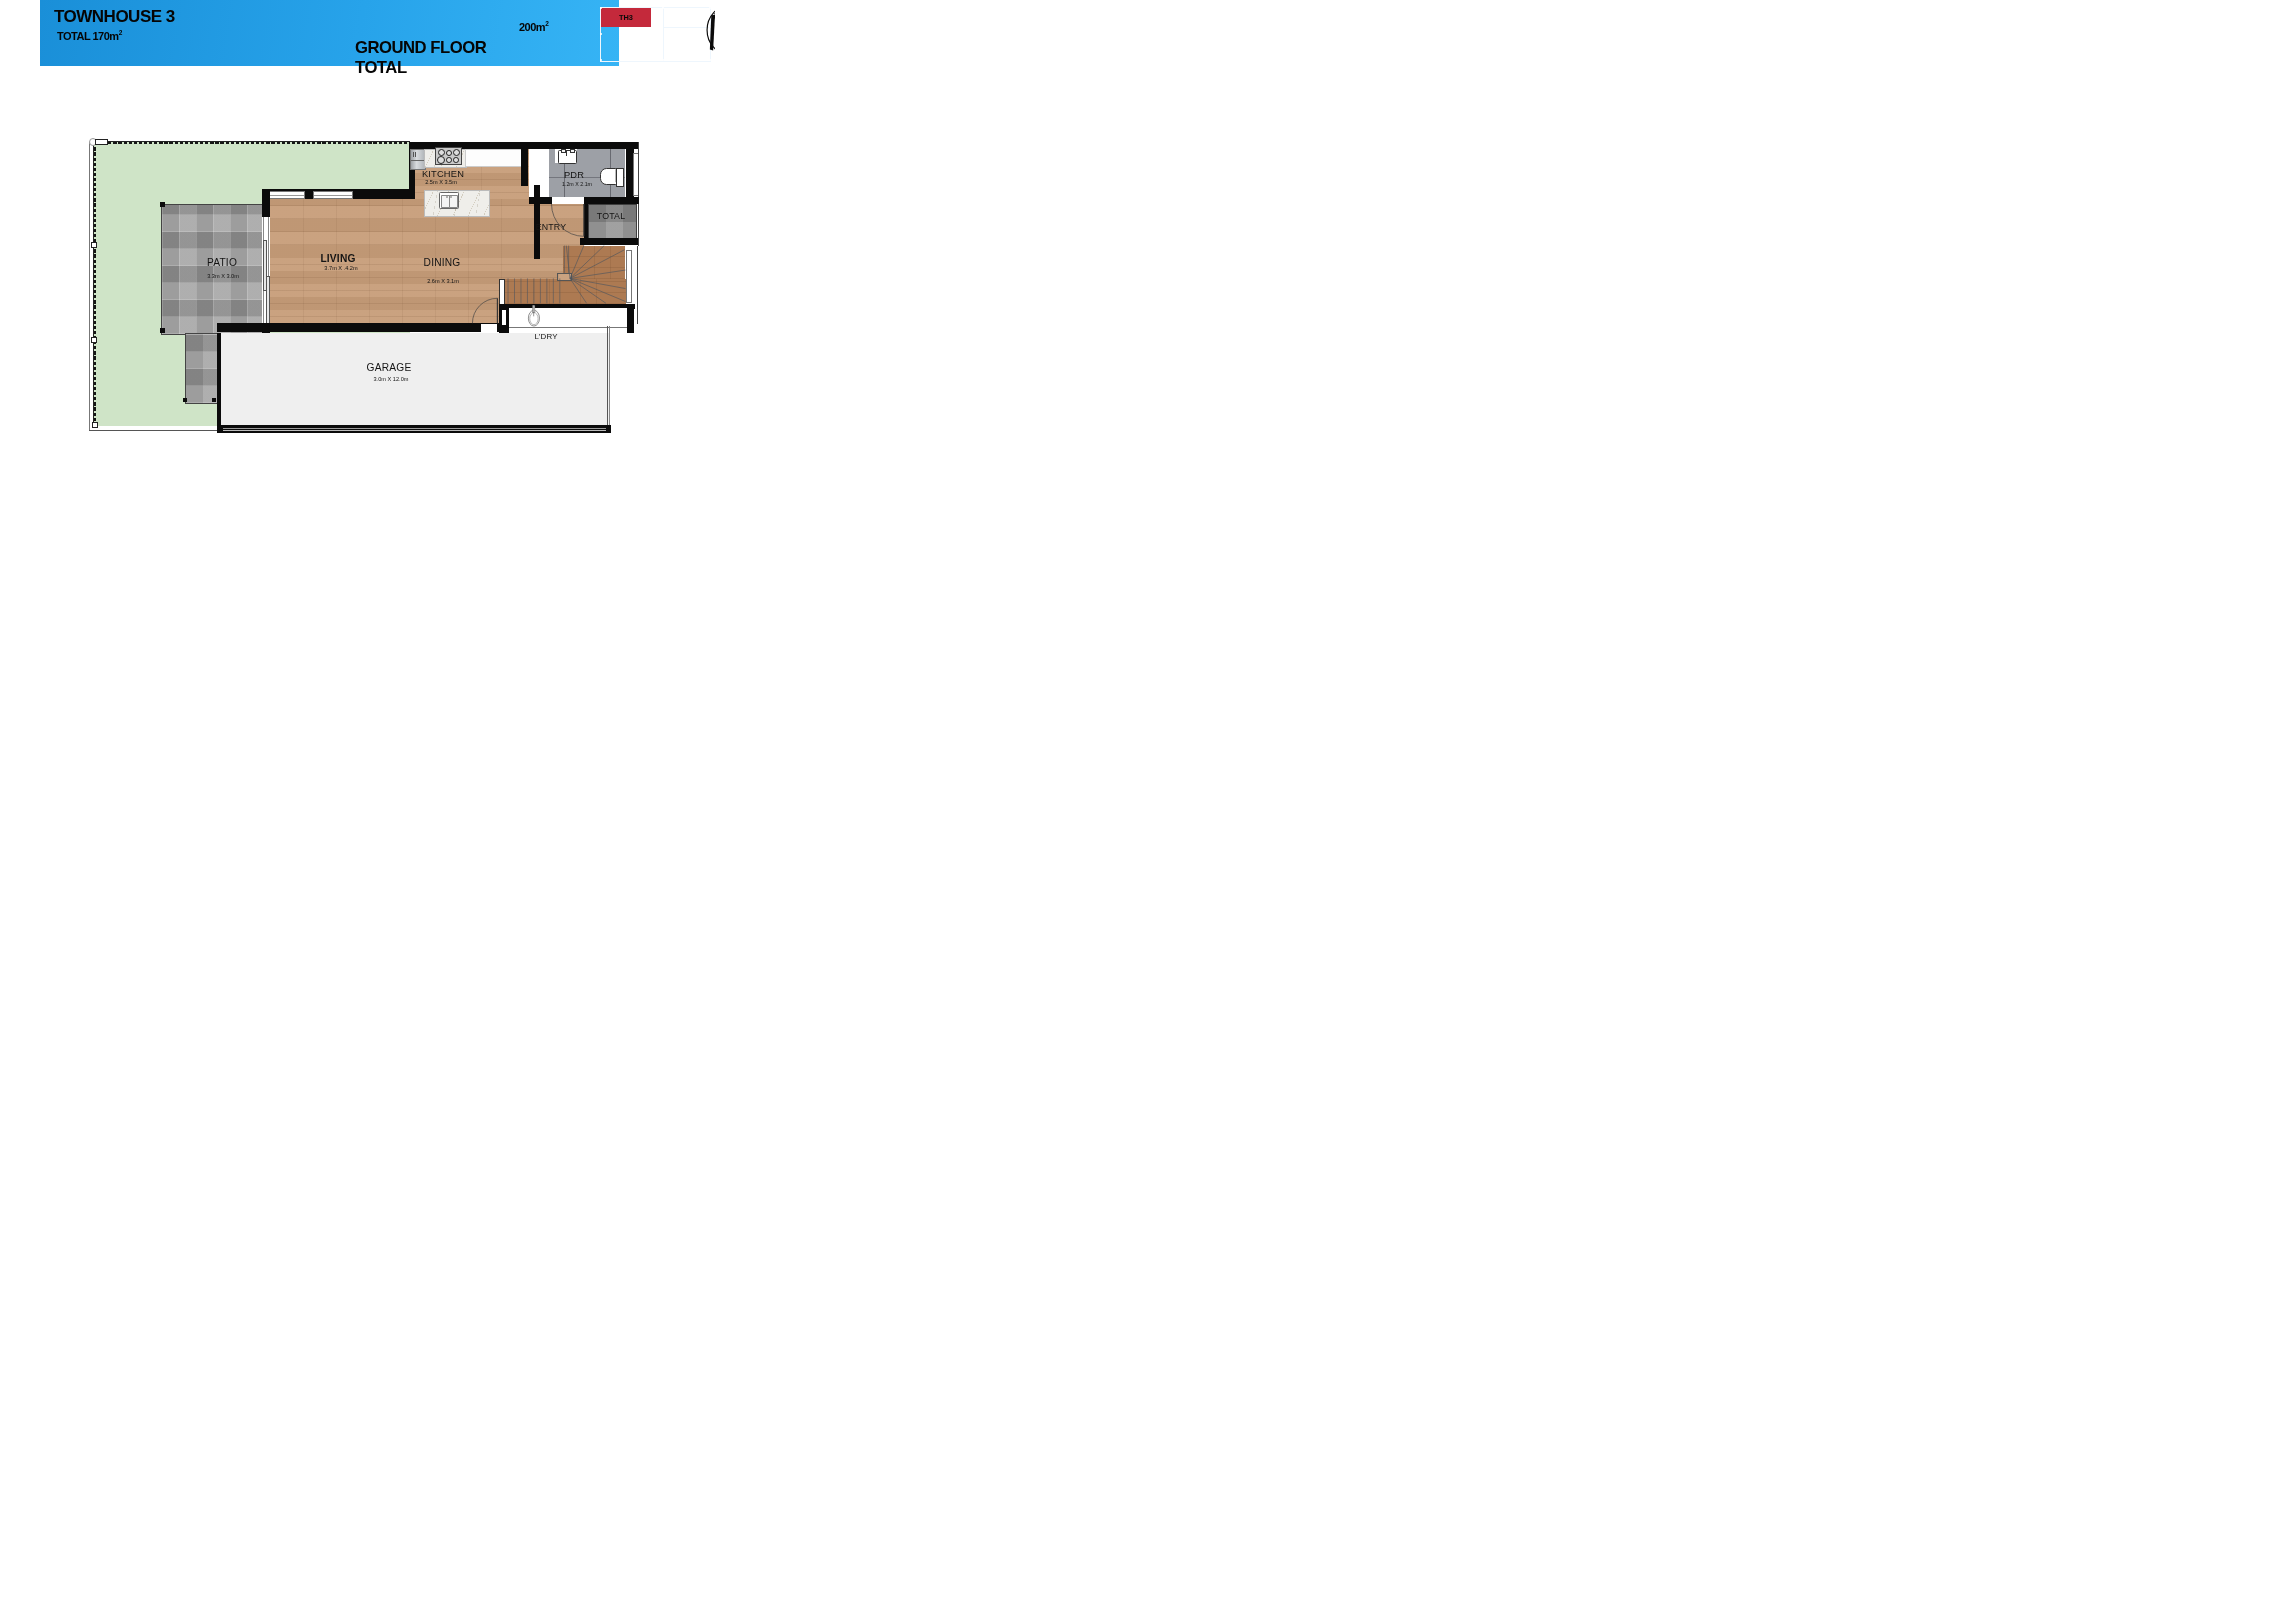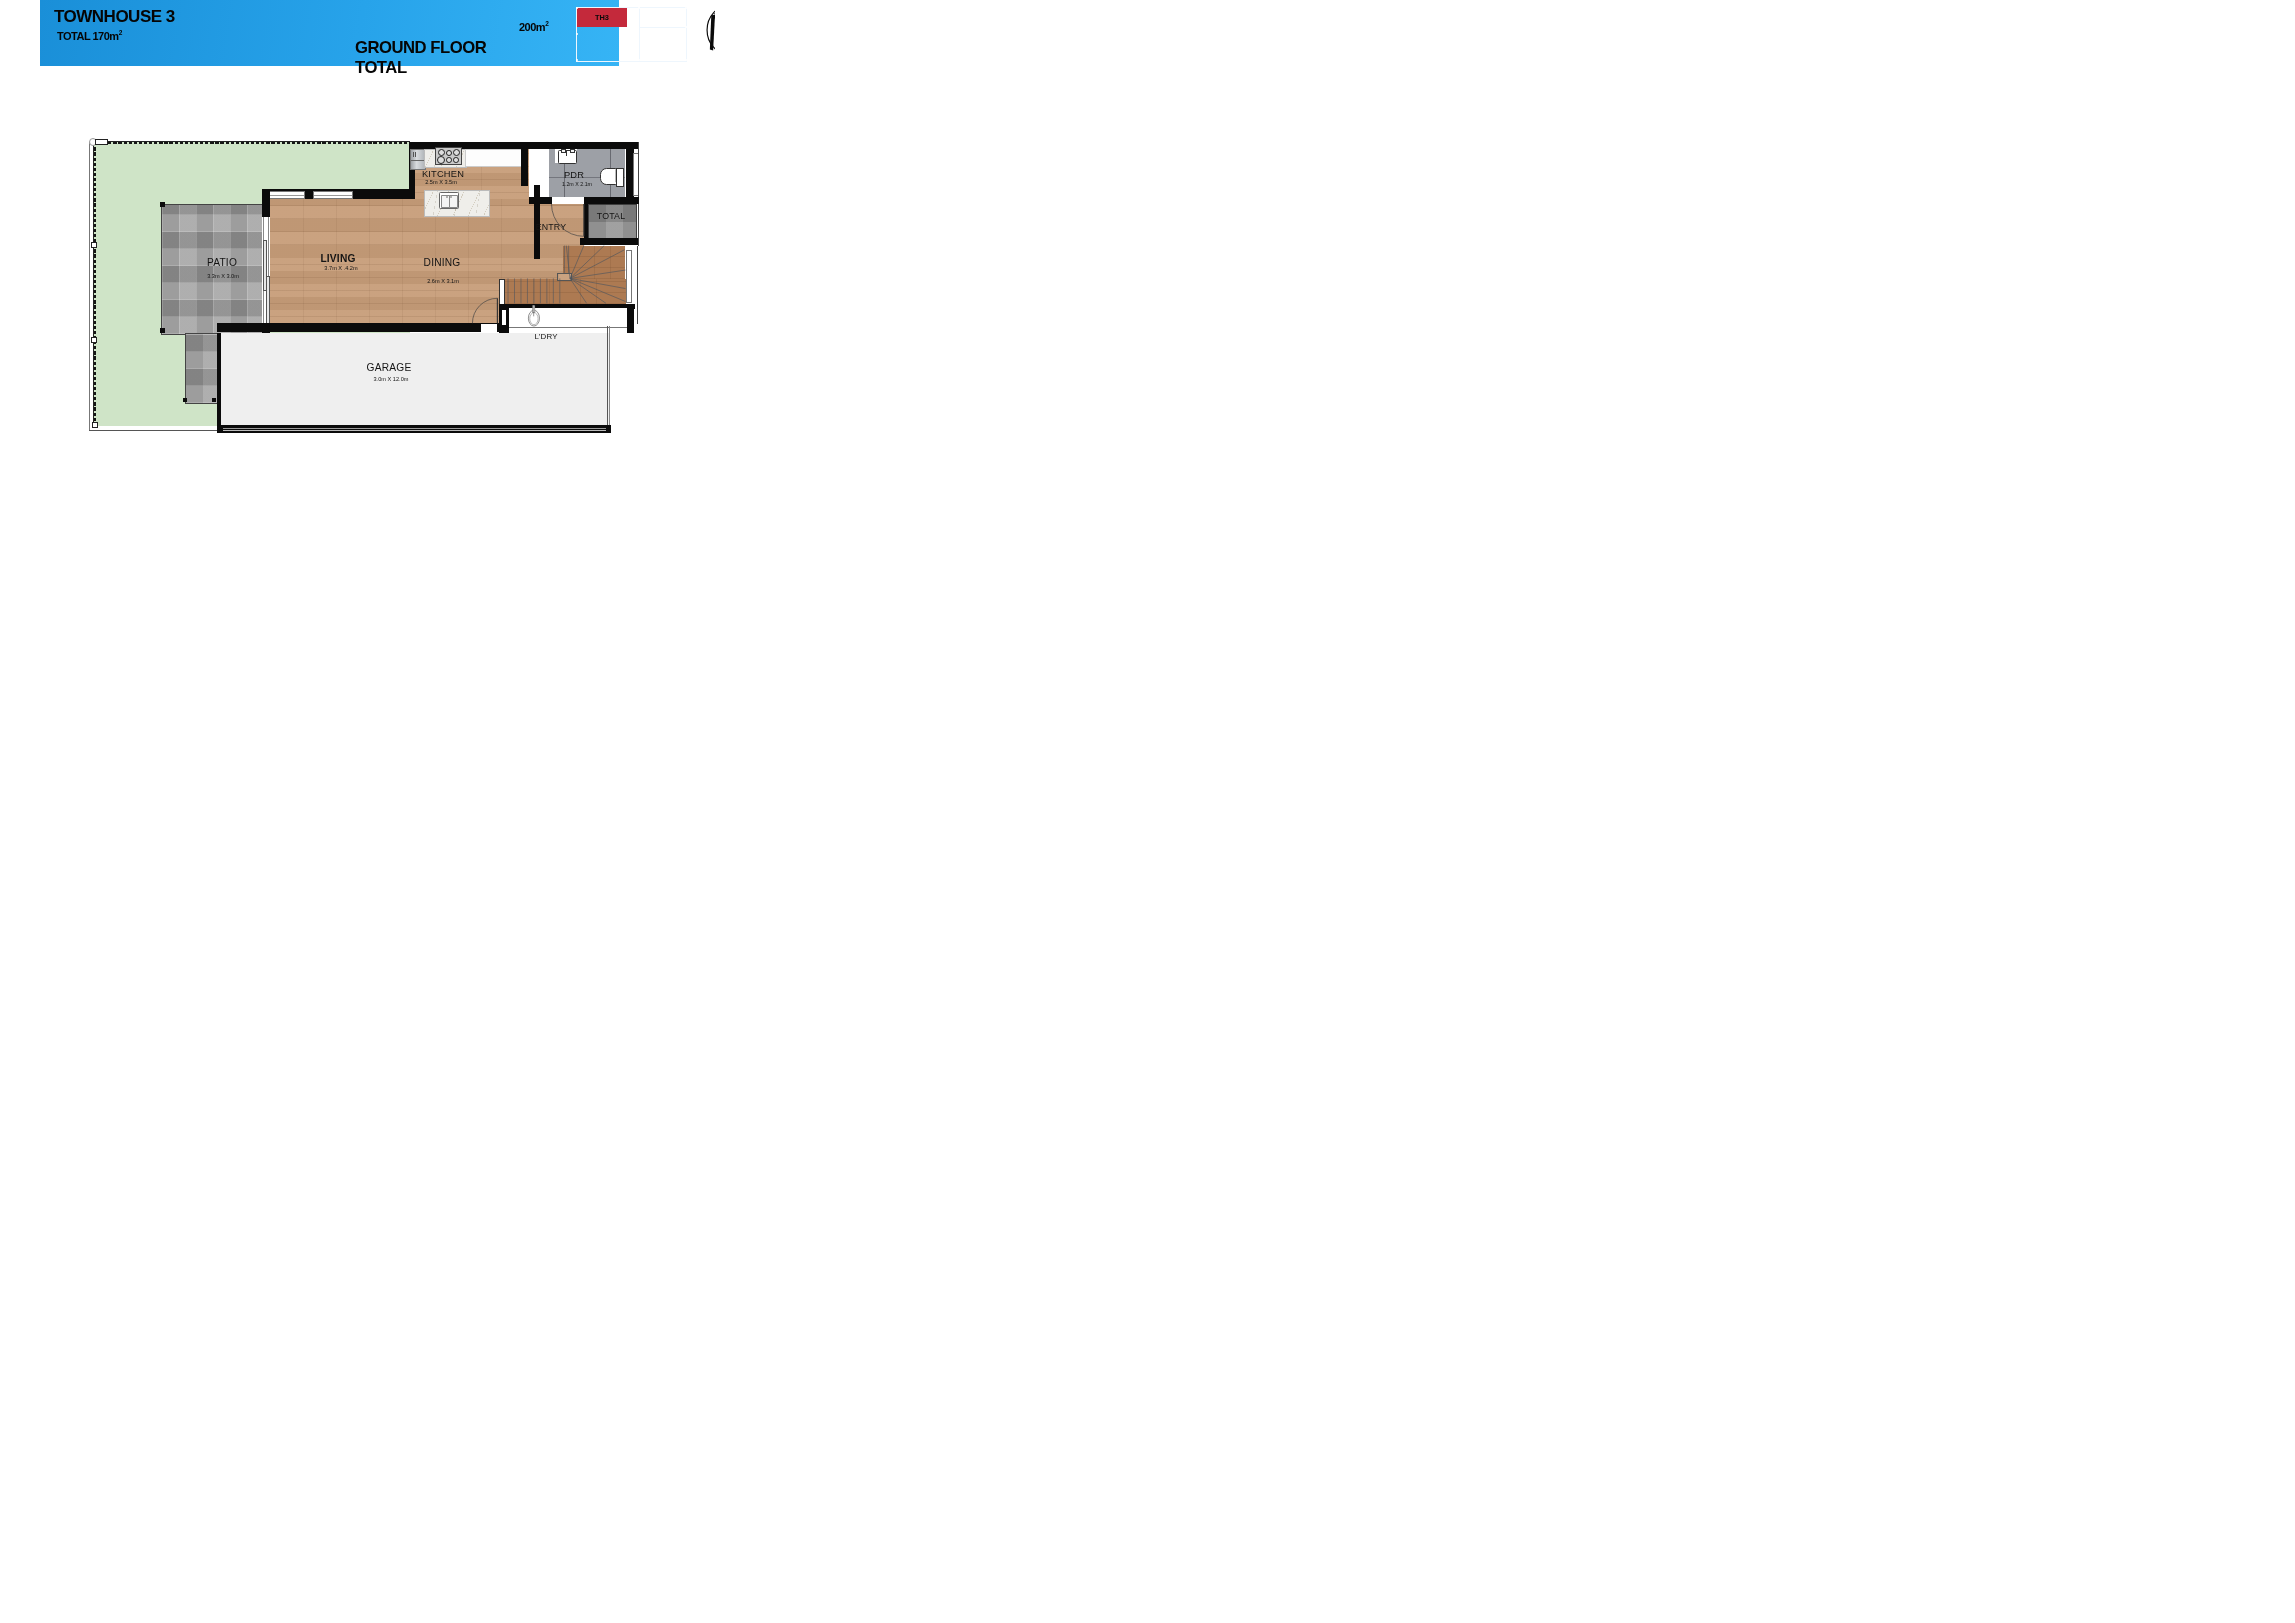--- a/index.html
+++ b/index.html
@@ -49,21 +49,21 @@
   <div class="abs" id="header">
     <div class="abs hd-title" style="left:14px;top:6.5px;font-size:17px;">TOWNHOUSE 3</div>
     <div class="abs hd-title" style="left:17px;top:29px;font-size:11px;">
       <span>TOTAL 170m</span><sup style="font-size:6.5px;">2</sup>
     </div>
     <div class="abs hd-title" style="left:479px;top:20.4px;font-size:11px;">
       <span>200m</span><sup style="font-size:6.5px;">2</sup>
     </div>
     <div class="abs hd-title" style="left:403px;top:38px;transform:translateX(-50%);font-size:16.7px;">GROUND FLOOR TOTAL</div>
 
-    <div class="abs" style="left:536px;top:7px;width:109px;height:53px;border:0.7px solid #eef6fd;">
+    <div class="abs" style="left:560px;top:7px;width:109px;height:53px;border:0.7px solid #eef6fd;">
       <div class="abs" style="left:62px;top:0;width:0.7px;height:53px;background:#eef6fd;"></div>
       <div class="abs" style="left:62px;top:19px;width:47px;height:0.7px;background:#eef6fd;"></div>
       <div class="abs" style="left:0;top:0;width:50px;height:18.5px;background:#c4293b;display:flex;align-items:center;justify-content:center;">
         <span style="font-size:7.4px;font-weight:800;color:#0a0a0a;">TH3</span>
       </div>
 
       <div class="abs" style="left:-1.4px;top:-1.4px;width:2.3px;height:2.3px;border-radius:50%;background:#fff;"></div>
       <div class="abs" style="left:61px;top:-1.4px;width:2.3px;height:2.3px;border-radius:50%;background:#fff;"></div>
       <div class="abs" style="left:108px;top:-1.4px;width:2.3px;height:2.3px;border-radius:50%;background:#fff;"></div>
       <div class="abs" style="left:108px;top:18px;width:2.3px;height:2.3px;border-radius:50%;background:#fff;"></div>

